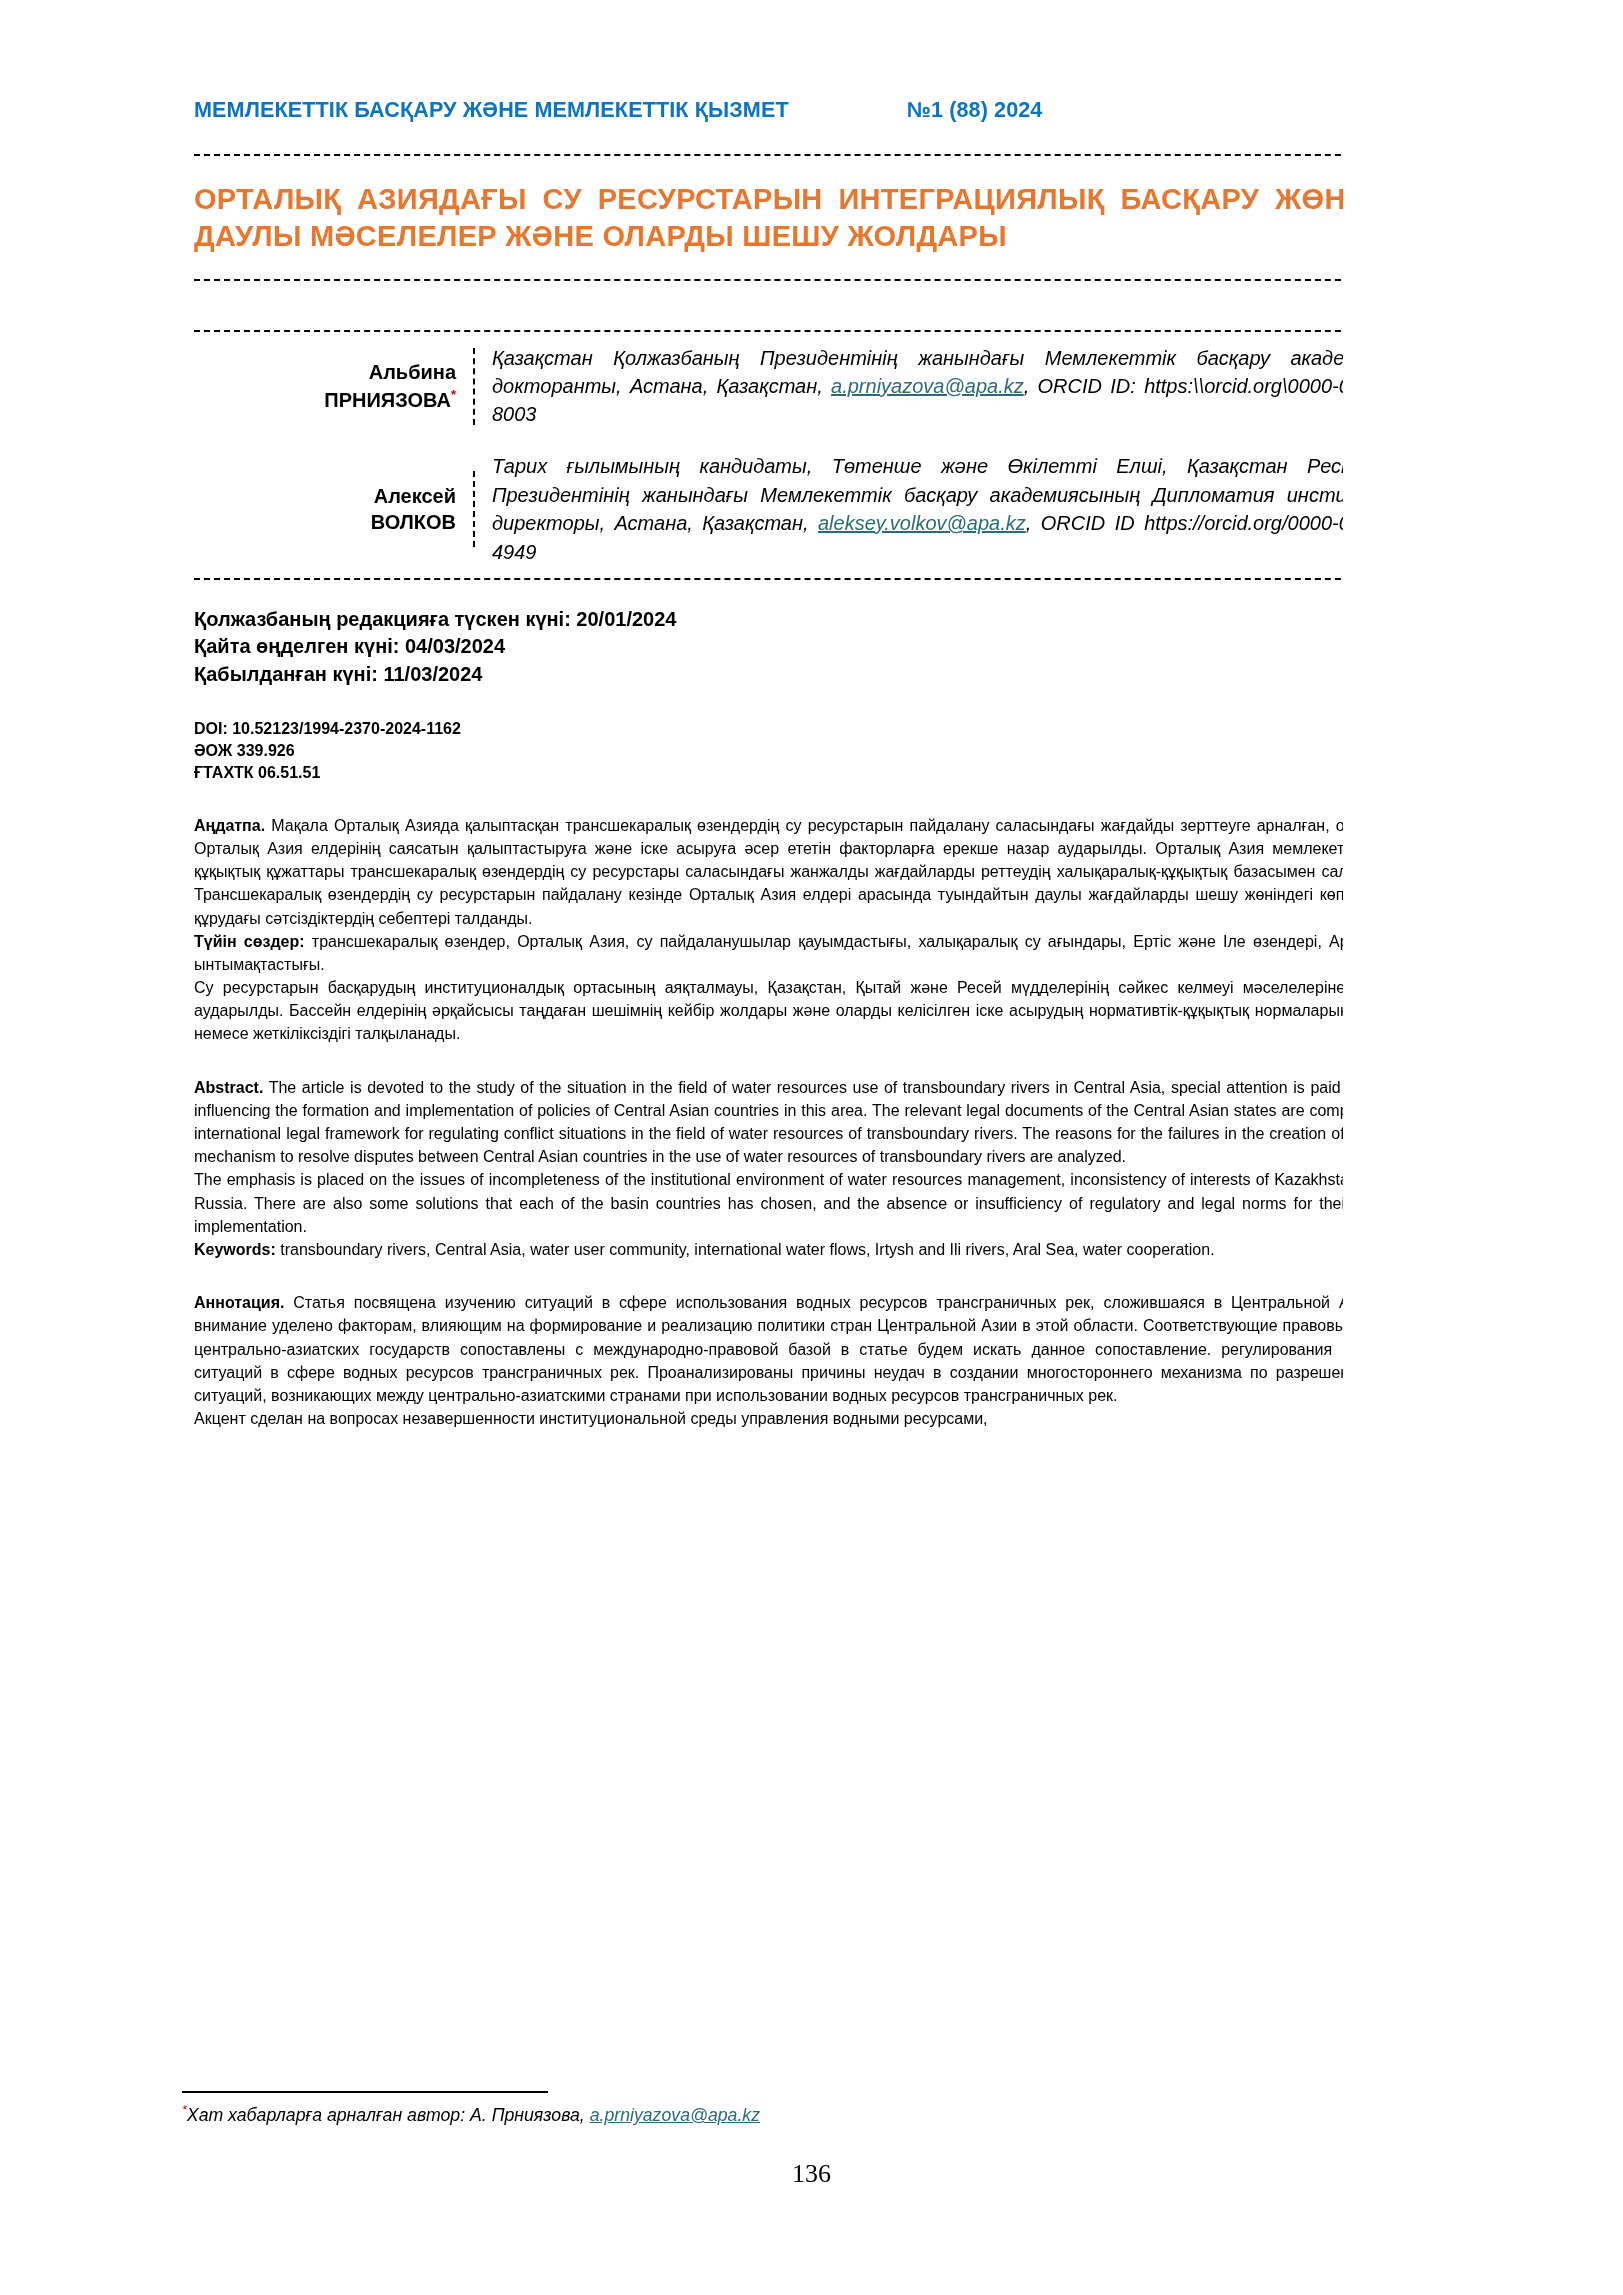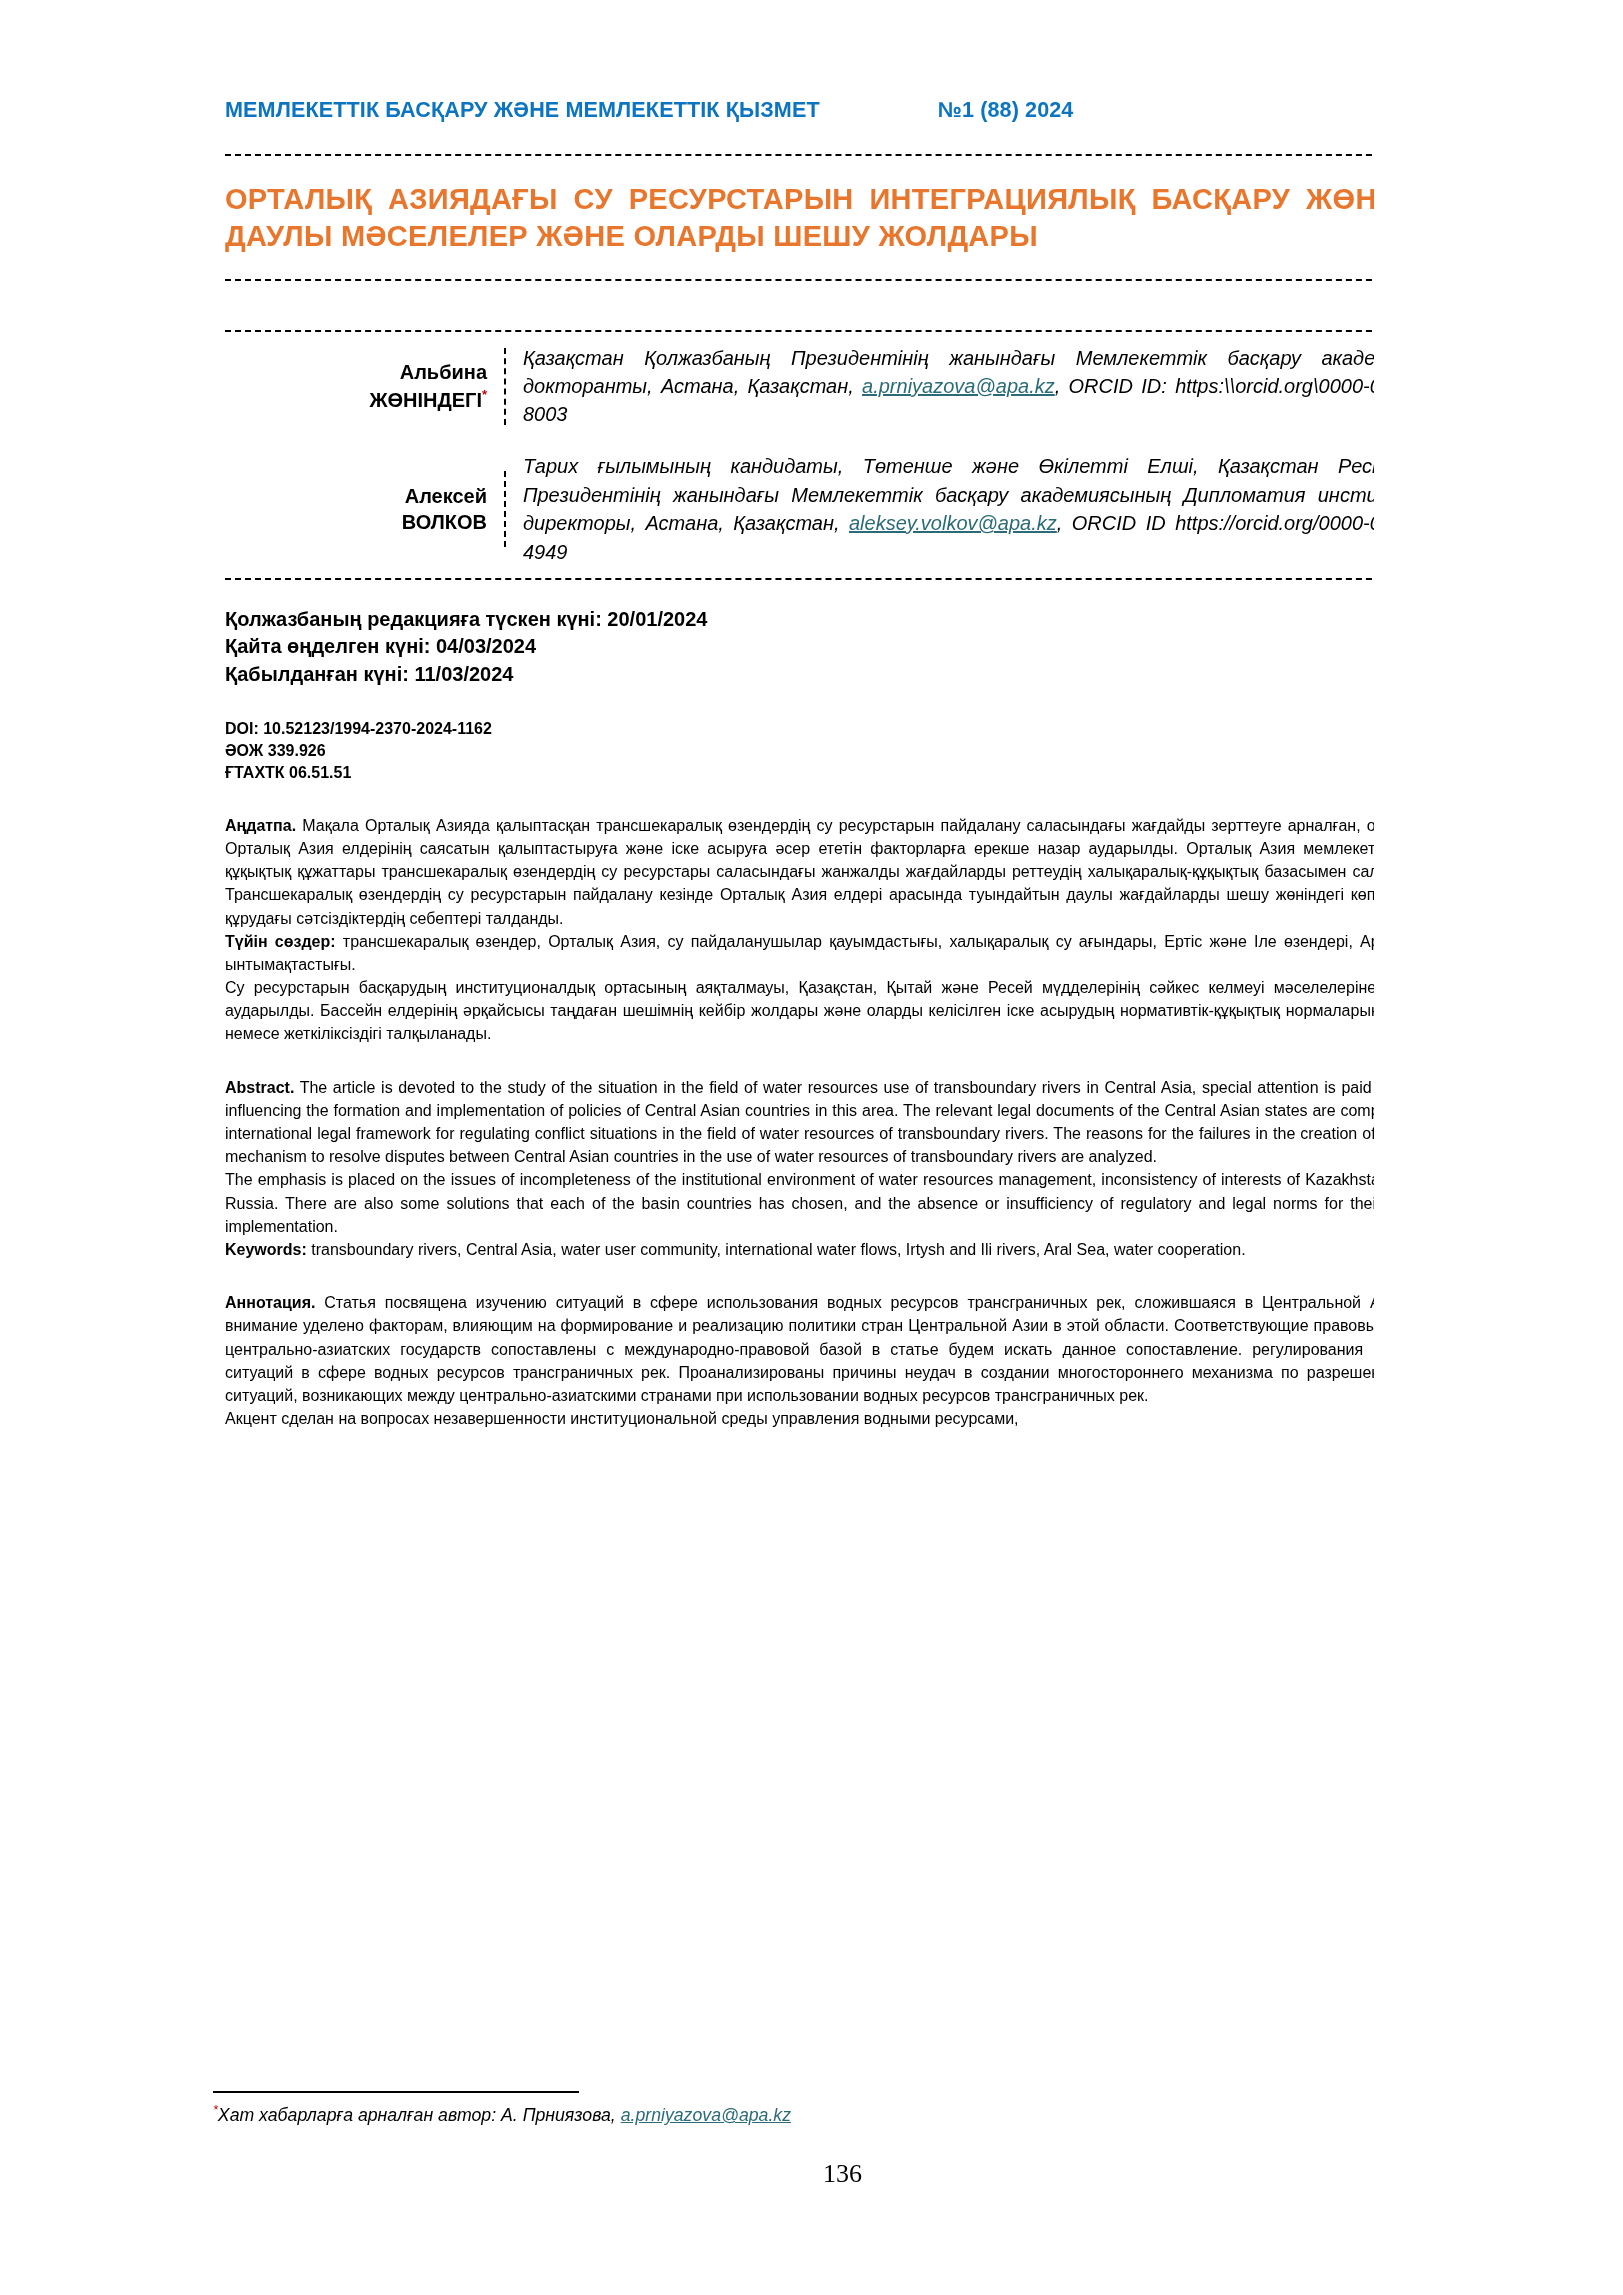--- a/index.html
+++ b/index.html
@@ -12,21 +12,20 @@
     color: #000000;
   }
   .page {
     position: relative;
     width: 1343px;
     height: 2295px;
     background: #ffffff;
     box-sizing: border-box;
     padding: 0;
     overflow: hidden;
-    margin-left: 31px;
   }
   .content {
     position: absolute;
     left: 194px;
     top: 0;
     width: 1247px;
   }
 
   
   .running-head {
@@ -202,21 +201,21 @@
 
     <div class="doc-title">ОРТАЛЫҚ АЗИЯДАҒЫ СУ РЕСУРСТАРЫН ИНТЕГРАЦИЯЛЫҚ БАСҚАРУ ЖӨНІНДЕГІ ДАУЛЫ МӘСЕЛЕЛЕР ЖӘНЕ ОЛАРДЫ ШЕШУ ЖОЛДАРЫ</div>
 
     <div class="rule-dashed rule-after-title"></div>
 
     <div class="authors">
 
       <div class="author-row">
         <div class="author-name">
           <span>Альбина</span><br>
-          <span>ЖӨНІНДЕГІ</span><span class="sup">*</span>
+          <span>ПРНИЯЗОВА</span><span class="sup">*</span>
         </div>
         <div class="author-affil">
           <span>Қазақстан Қолжазбаның Президентінің жанындағы Мемлекеттік басқару академиясының докторанты, Астана, Қазақстан, </span><a class="mailto" href="#">a.prniyazova@apa.kz</a><span>, ORCID ID: https:\\orcid.org\0000-0003-0840-8003</span>
         </div>
       </div>
 
       <div class="author-row">
         <div class="author-name">
           <span>Алексей</span><br>
           <span>ВОЛКОВ</span>

